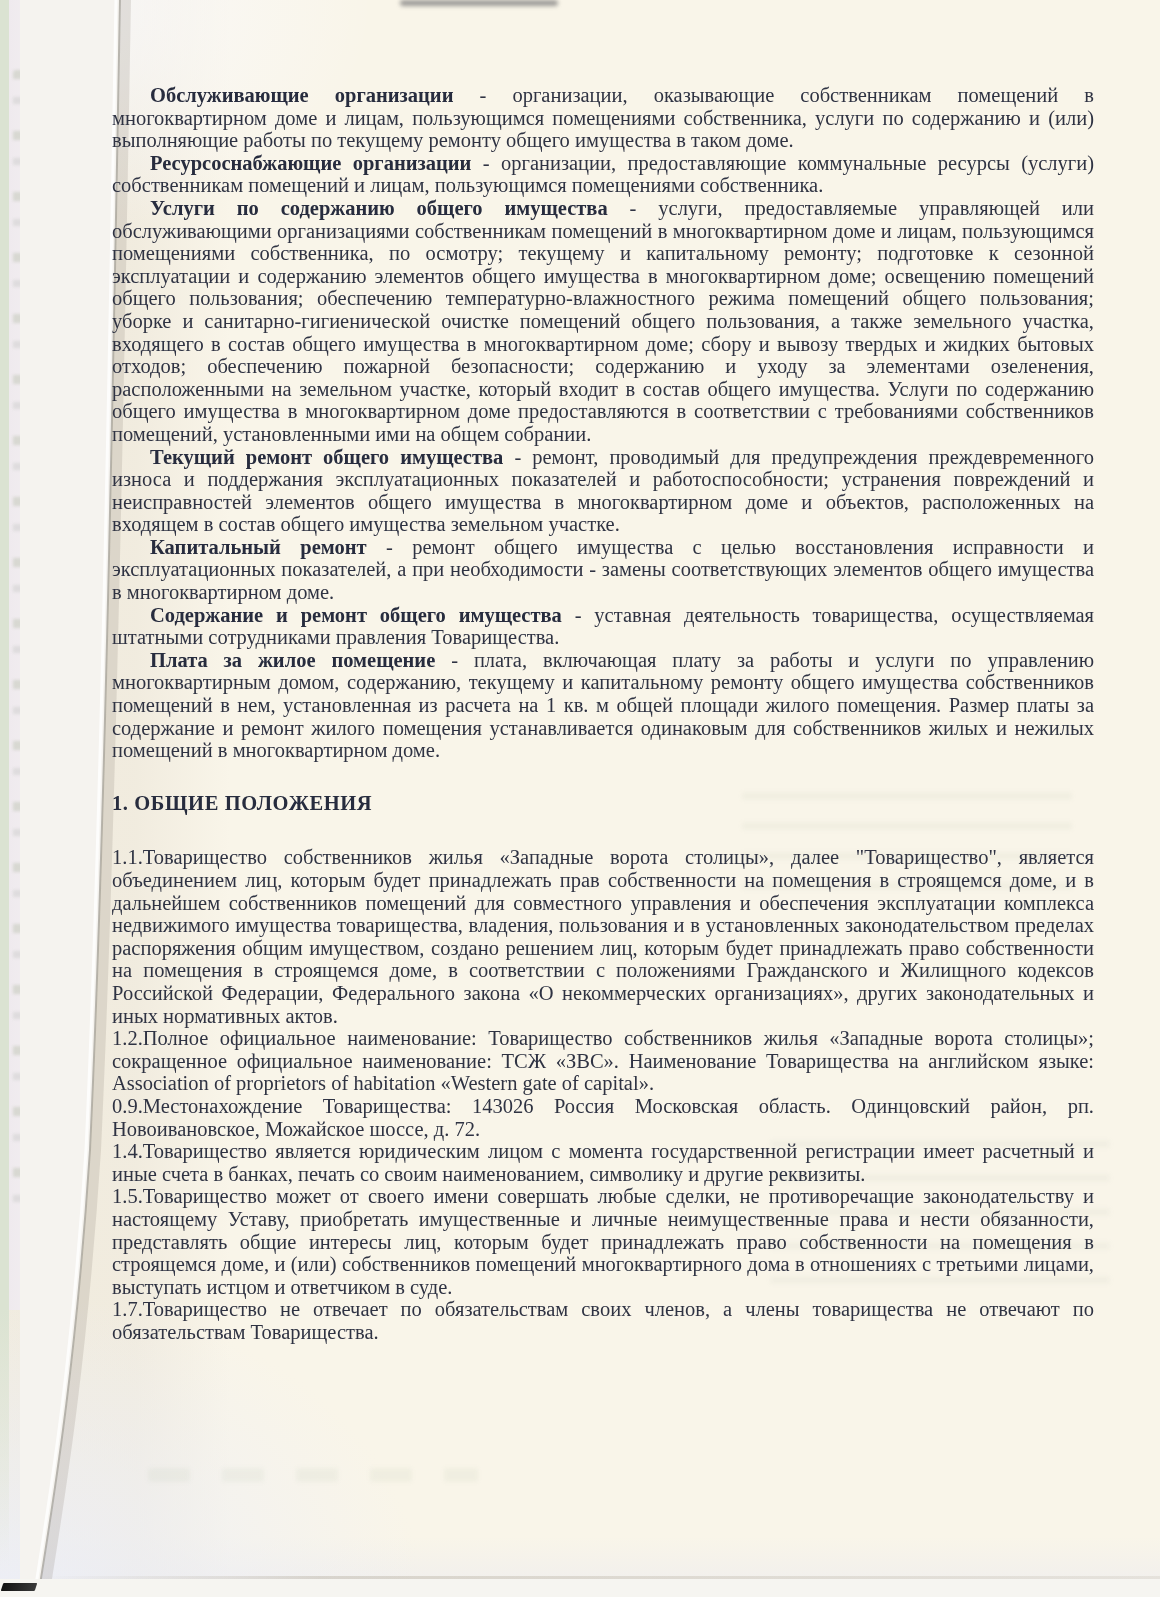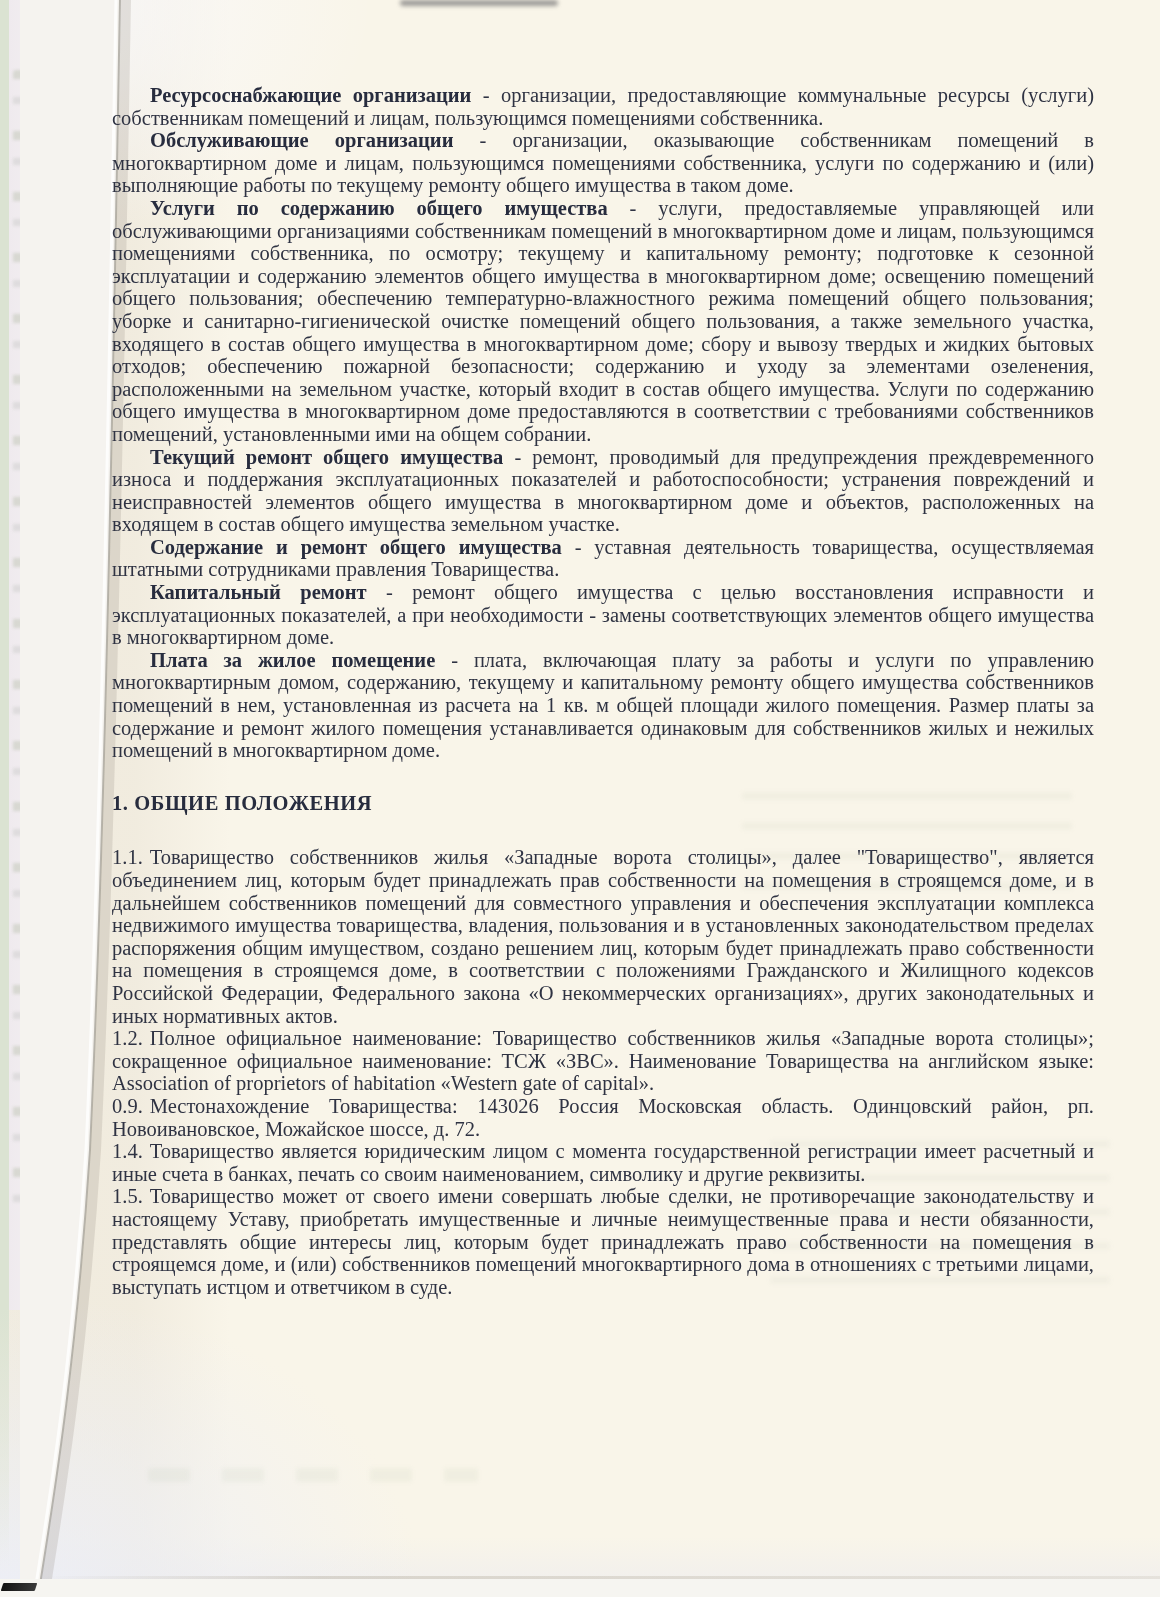--- a/index.html
+++ b/index.html
@@ -63,21 +63,21 @@
   .content{
     position:absolute;left:112px;top:84px;width:982px;
     color:var(--ink,#2f3343);
     font-size:20.5px;line-height:22.6px;text-align:justify;
     text-rendering:optimizeLegibility;
   }
   .content p{margin:0;}
   .para{text-indent:38px;}
   .para .term{font-weight:bold;color:#272c3e;}
   .clause{text-indent:0;}
-  .clause .cnum{margin-right:7px;}
+  .clause .cnum{}
   .heading{
     font-weight:bold;font-size:20.5px;letter-spacing:.6px;
     margin:30px 0 32px 0;text-indent:0;color:#272c3e;
   }
 </style>
 </head>
 <body>
 
 <div class="scan">
 
@@ -100,47 +100,48 @@
 
   <div class="top-smudge"></div>
   <div class="bottom-edge"></div>
   <div class="bottom-band"></div>
   <div class="corner-mark"></div>
 
   <div class="content">
 
     <div>
 
+        <p class="para"><b class="term">Обслуживающие организации</b> <span>- организации, оказывающие собственникам помещений в многоквартирном доме и лицам, пользующимся помещениями собственника, услуги по содержанию и (или) выполняющие работы по текущему ремонту общего имущества в таком доме.</span></p>
+
         <p class="para"><b class="term">Ресурсоснабжающие организации</b> <span>- организации, предоставляющие коммунальные ресурсы (услуги) собственникам помещений и лицам, пользующимся помещениями собственника.</span></p>
-
-        <p class="para"><b class="term">Обслуживающие организации</b> <span>- организации, оказывающие собственникам помещений в многоквартирном доме и лицам, пользующимся помещениями собственника, услуги по содержанию и (или) выполняющие работы по текущему ремонту общего имущества в таком доме.</span></p>
 
         <p class="para"><b class="term">Услуги по содержанию общего имущества</b> <span>- услуги, предоставляемые управляющей или обслуживающими организациями собственникам помещений в многоквартирном доме и лицам, пользующимся помещениями собственника, по осмотру; текущему и капитальному ремонту; подготовке к сезонной эксплуатации и содержанию элементов общего имущества в многоквартирном доме; освещению помещений общего пользования; обеспечению температурно-влажностного режима помещений общего пользования; уборке и санитарно-гигиенической очистке помещений общего пользования, а также земельного участка, входящего в состав общего имущества в многоквартирном доме; сбору и вывозу твердых и жидких бытовых отходов; обеспечению пожарной безопасности; содержанию и уходу за элементами озеленения, расположенными на земельном участке, который входит в состав общего имущества. Услуги по содержанию общего имущества в многоквартирном доме предоставляются в соответствии с требованиями собственников помещений, установленными ими на общем собрании.</span></p>
 
         <p class="para"><b class="term">Текущий ремонт общего имущества</b> <span>- ремонт, проводимый для предупреждения преждевременного износа и поддержания эксплуатационных показателей и работоспособности; устранения повреждений и неисправностей элементов общего имущества в многоквартирном доме и объектов, расположенных на входящем в состав общего имущества земельном участке.</span></p>
 
+        <p class="para"><b class="term">Капитальный ремонт</b> <span>- ремонт общего имущества с целью восстановления исправности и эксплуатационных показателей, а при необходимости - замены соответствующих элементов общего имущества в многоквартирном доме.</span></p>
+
         <p class="para"><b class="term">Содержание и ремонт общего имущества</b> <span>- уставная деятельность товарищества, осуществляемая штатными сотрудниками правления Товарищества.</span></p>
-
-        <p class="para"><b class="term">Капитальный ремонт</b> <span>- ремонт общего имущества с целью восстановления исправности и эксплуатационных показателей, а при необходимости - замены соответствующих элементов общего имущества в многоквартирном доме.</span></p>
 
         <p class="para"><b class="term">Плата за жилое помещение</b> <span>- плата, включающая плату за работы и услуги по управлению многоквартирным домом, содержанию, текущему и капитальному ремонту общего имущества собственников помещений в нем, установленная из расчета на 1 кв. м общей площади жилого помещения. Размер платы за содержание и ремонт жилого помещения устанавливается одинаковым для собственников жилых и нежилых помещений в многоквартирном доме.</span></p>
 
       </div>
 
     <h2 class="heading">1. ОБЩИЕ ПОЛОЖЕНИЯ</h2>
 
     <div>
 
         <p class="para clause"><span class="cnum">1.1.</span><span>Товарищество собственников жилья «Западные ворота столицы», далее "Товарищество", является объединением лиц, которым будет принадлежать прав собственности на помещения в строящемся доме, и в дальнейшем собственников помещений для совместного управления и обеспечения эксплуатации комплекса недвижимого имущества товарищества, владения, пользования и в установленных законодательством пределах распоряжения общим имуществом, создано решением лиц, которым будет принадлежать право собственности на помещения в строящемся доме, в соответствии с положениями Гражданского и Жилищного кодексов Российской Федерации, Федерального закона «О некоммерческих организациях», других законодательных и иных нормативных актов.</span></p>
 
         <p class="para clause"><span class="cnum">1.2.</span><span>Полное официальное наименование: Товарищество собственников жилья «Западные ворота столицы»; сокращенное официальное наименование: ТСЖ «ЗВС». Наименование Товарищества на английском языке: Association of proprietors of habitation «Western gate of capital».</span></p>
 
         <p class="para clause"><span class="cnum">0.9.</span><span>Местонахождение Товарищества: 143026 Россия Московская область. Одинцовский район, рп. Новоивановское, Можайское шоссе, д. 72.</span></p>
 
         <p class="para clause"><span class="cnum">1.4.</span><span>Товарищество является юридическим лицом с момента государственной регистрации имеет расчетный и иные счета в банках, печать со своим наименованием, символику и другие реквизиты.</span></p>
 
         <p class="para clause"><span class="cnum">1.5.</span><span>Товарищество может от своего имени совершать любые сделки, не противоречащие законодательству и настоящему Уставу, приобретать имущественные и личные неимущественные права и нести обязанности, представлять общие интересы лиц, которым будет принадлежать право собственности на помещения в строящемся доме, и (или) собственников помещений многоквартирного дома в отношениях с третьими лицами, выступать истцом и ответчиком в суде.</span></p>
 
 
+        <p class="para clause"><span class="cnum">1.7.</span><span>Товарищество не отвечает по обязательствам своих членов, а члены товарищества не отвечают по обязательствам Товарищества.</span></p>
       </div>
 
   </div>
 </div>
 
 </body></html>

